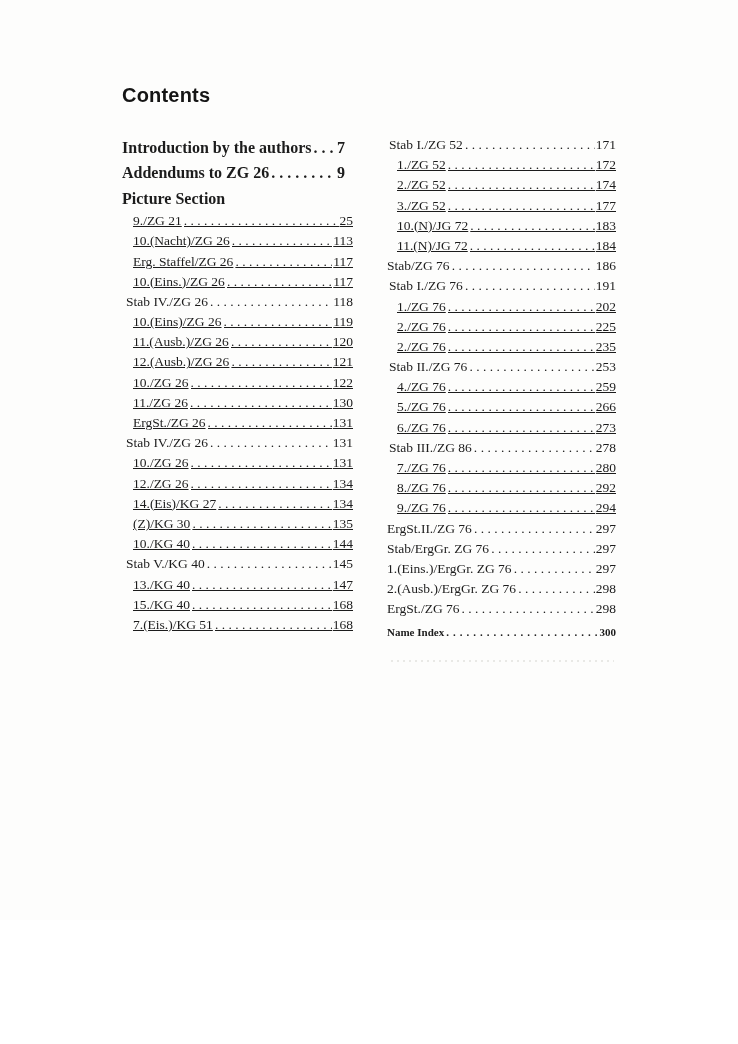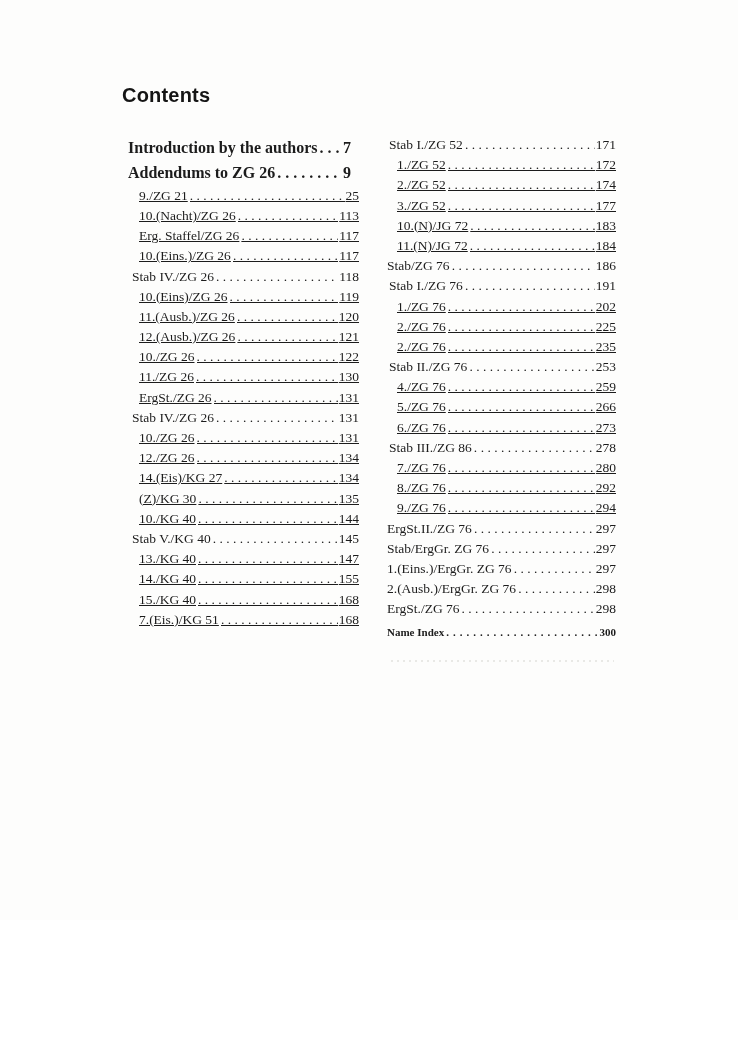--- a/index.html
+++ b/index.html
@@ -17,21 +17,21 @@
     left: 122px;
     top: 84px;
     margin: 0;
     font-family: "Liberation Sans", sans-serif;
     font-weight: bold;
     font-size: 20px;
     color: #151515;
     letter-spacing: 0.2px;
   }
   .col { position: absolute; top: 135px; }
-  .col-left  { left: 128px; width: 231px; }
+  .col-left  { left: 122px; width: 231px; }
   .col-right { left: 387px; width: 229px; }
 
   .row {
     display: flex;
     align-items: baseline;
     height: 20.2px;
     line-height: 20.2px;
     font-size: 13.5px;
     white-space: nowrap;
   }
@@ -98,20 +98,25 @@
   <div class="row lv-h">
         <span class="label">Introduction by the authors</span>
         <span class="dots"></span>
         <span class="pagenum">7</span>
       </div>
       <div class="row lv-h">
         <span class="label">Addendums to ZG 26</span>
         <span class="dots"></span>
         <span class="pagenum">9</span>
       </div>
+      <div class="row lv-h no-page">
+        <span class="label">Picture Section</span>
+        <span class="dots"></span>
+
+      </div>
       <div class="row lv-sub">
         <span class="label">9./ZG 21</span>
         <span class="dots"></span>
         <span class="pagenum">25</span>
       </div>
       <div class="row lv-sub">
         <span class="label">10.(Nacht)/ZG 26</span>
         <span class="dots"></span>
         <span class="pagenum">113</span>
       </div>
@@ -192,25 +197,20 @@
       </div>
       <div class="row lv-stab">
         <span class="label">Stab V./KG 40</span>
         <span class="dots"></span>
         <span class="pagenum">145</span>
       </div>
       <div class="row lv-sub">
         <span class="label">13./KG 40</span>
         <span class="dots"></span>
         <span class="pagenum">147</span>
-      </div>
-      <div class="row lv-sub">
-        <span class="label">14./KG 40</span>
-        <span class="dots"></span>
-        <span class="pagenum">155</span>
       </div>
       <div class="row lv-sub">
         <span class="label">15./KG 40</span>
         <span class="dots"></span>
         <span class="pagenum">168</span>
       </div>
       <div class="row lv-sub">
         <span class="label">7.(Eis.)/KG 51</span>
         <span class="dots"></span>
         <span class="pagenum">168</span>

